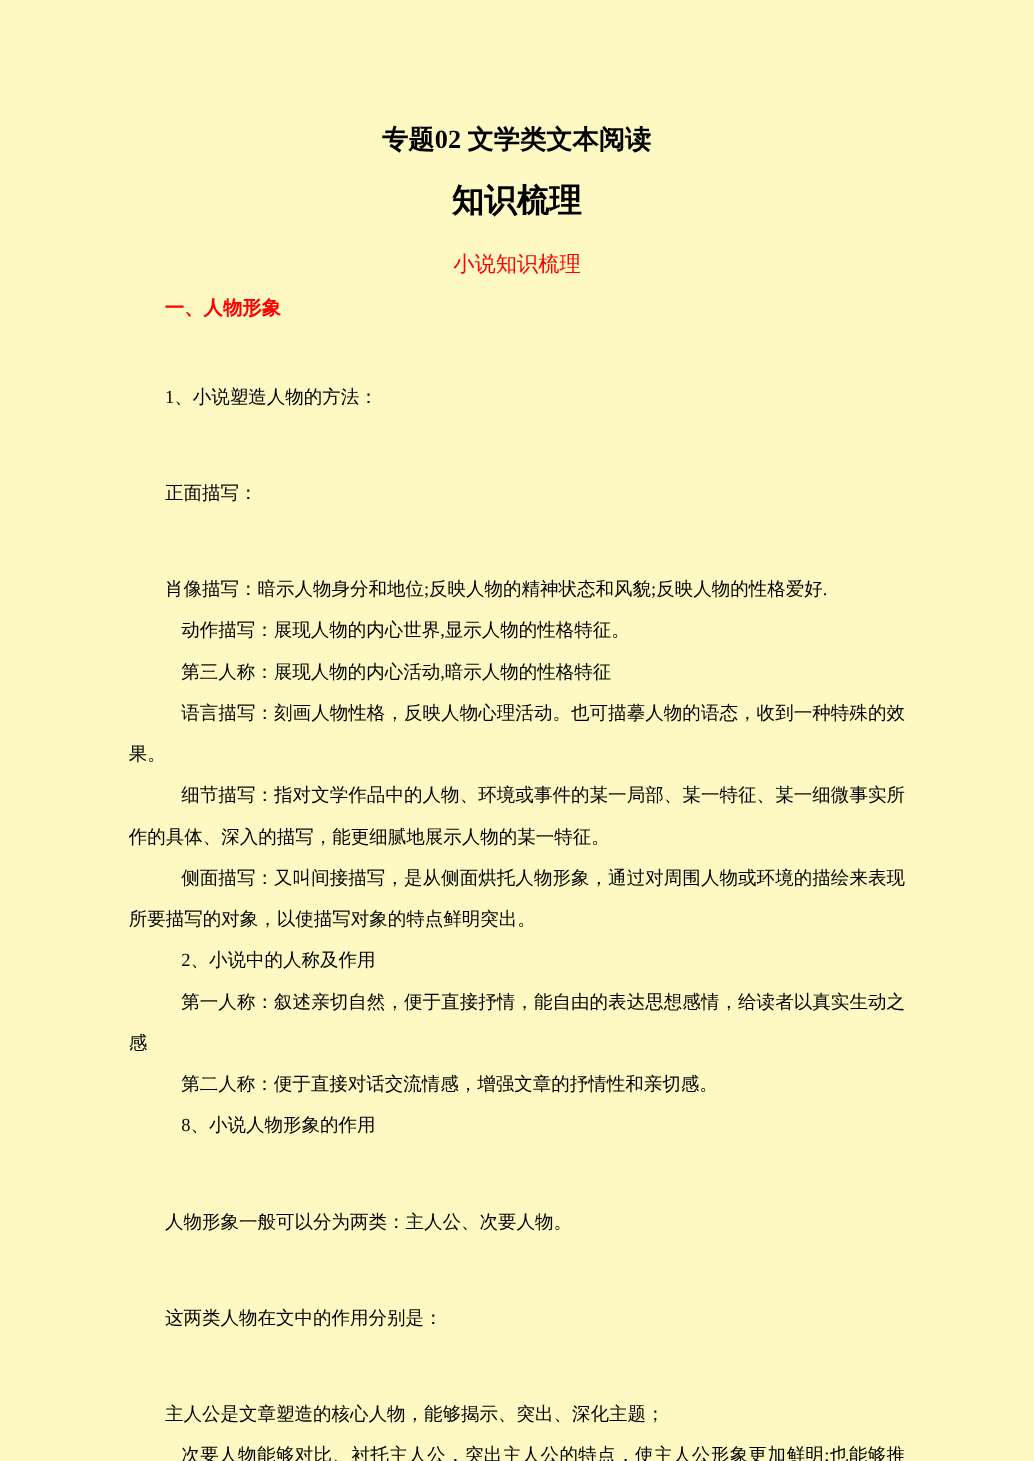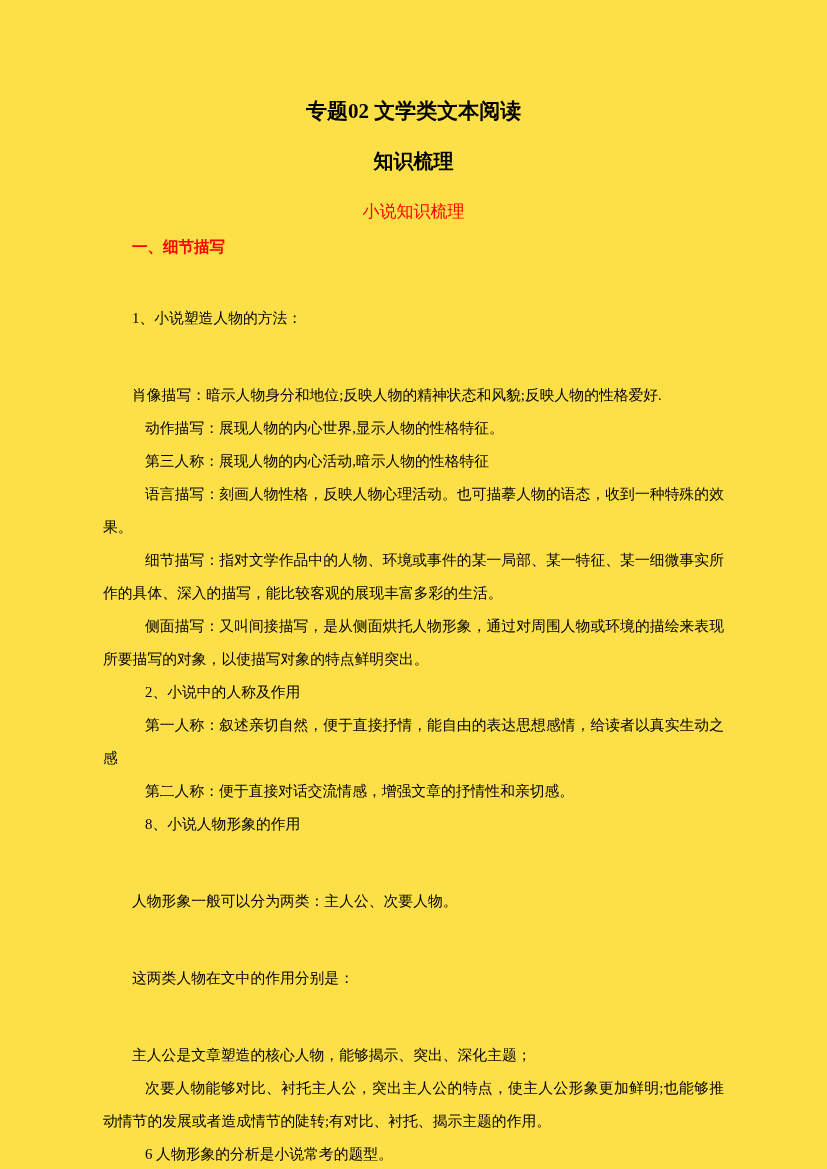--- a/index.html
+++ b/index.html
@@ -4,38 +4,38 @@
 <style>
   html, body {
     margin: 0;
     padding: 0;
     background: #ffffff;
   }
   .page {
     position: relative;
     width: 827px;
     height: 1169px;
-    background: #fde047;
+    background: #fef9c3;
     overflow: hidden;
     box-sizing: border-box;
     padding: 0 103px;
     font-family: "Liberation Serif", "DejaVu Serif", serif;
     color: #000000;
   }
   .doc-title {
     margin: 97px 0 0 0;
     font-size: 21px;
     line-height: 28px;
     font-weight: bold;
     text-align: center;
     color: #000000;
   }
   .doc-subtitle {
     margin: 22px 0 16px 0;
-    font-size: 20px;
+    font-size: 26px;
     line-height: 28px;
     font-weight: bold;
     text-align: center;
     color: #000000;
   }
   .section-heading {
     margin: 26px 0 0 0;
     font-size: 17px;
     line-height: 22px;
     font-weight: normal;
@@ -64,29 +64,30 @@
   .ind-a { text-indent: 29px; margin-top: 44px; }
   .ind-b { text-indent: 42px; }
 </style>
 </head>
 <body>
 
 <div class="page">
   <h1 class="doc-title">专题02 文学类文本阅读</h1>
   <h2 class="doc-subtitle">知识梳理</h2>
   <h3 class="section-heading">小说知识梳理</h3>
-  <h4 class="sub-heading">一、细节描写</h4>
+  <h4 class="sub-heading">一、人物形象</h4>
 
   <div class="body-text">
     <p class="para ind-a">1、小说塑造人物的方法：</p>
+    <p class="para ind-a">正面描写：</p>
     <p class="para ind-a">肖像描写：暗示人物身分和地位;反映人物的精神状态和风貌;反映人物的性格爱好.</p>
     <p class="para ind-b">动作描写：展现人物的内心世界,显示人物的性格特征。</p>
     <p class="para ind-b">第三人称：展现人物的内心活动,暗示人物的性格特征</p>
     <p class="para ind-b">语言描写：刻画人物性格，反映人物心理活动。也可描摹人物的语态，收到一种特殊的效果。</p>
-    <p class="para ind-b">细节描写：指对文学作品中的人物、环境或事件的某一局部、某一特征、某一细微事实所作的具体、深入的描写，能比较客观的展现丰富多彩的生活。</p>
+    <p class="para ind-b">细节描写：指对文学作品中的人物、环境或事件的某一局部、某一特征、某一细微事实所作的具体、深入的描写，能更细腻地展示人物的某一特征。</p>
     <p class="para ind-b">侧面描写：又叫间接描写，是从侧面烘托人物形象，通过对周围人物或环境的描绘来表现所要描写的对象，以使描写对象的特点鲜明突出。</p>
     <p class="para ind-b">2、小说中的人称及作用</p>
     <p class="para ind-b">第一人称：叙述亲切自然，便于直接抒情，能自由的表达思想感情，给读者以真实生动之感</p>
     <p class="para ind-b">第二人称：便于直接对话交流情感，增强文章的抒情性和亲切感。</p>
     <p class="para ind-b">8、小说人物形象的作用</p>
     <p class="para ind-a">人物形象一般可以分为两类：主人公、次要人物。</p>
     <p class="para ind-a">这两类人物在文中的作用分别是：</p>
     <p class="para ind-a">主人公是文章塑造的核心人物，能够揭示、突出、深化主题；</p>
     <p class="para ind-b">次要人物能够对比、衬托主人公，突出主人公的特点，使主人公形象更加鲜明;也能够推动情节的发展或者造成情节的陡转;有对比、衬托、揭示主题的作用。</p>
     <p class="para ind-b">6 人物形象的分析是小说常考的题型。</p>

